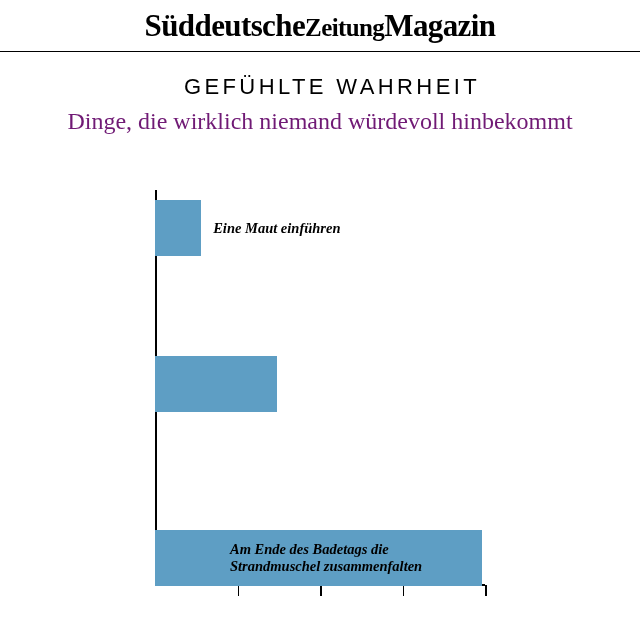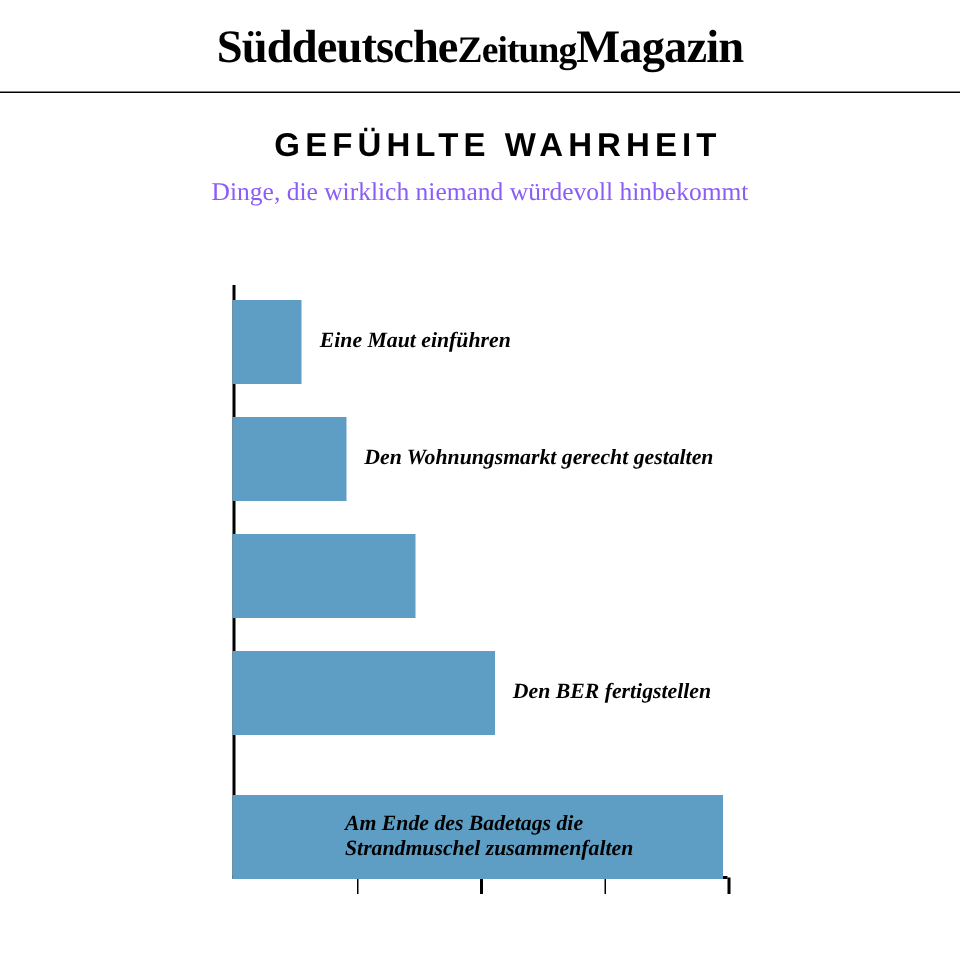--- a/index.html
+++ b/index.html
@@ -15,21 +15,21 @@
     overflow: hidden;
   }
   .page {
     position: relative;
     width: 640px;
     height: 640px;
     box-sizing: border-box;
   }
   
   .masthead {
-    height: 62px;
+    height: 52px;
     display: flex;
     align-items: center;
     justify-content: center;
     border-bottom: 1.5px solid #000;
     box-sizing: border-box;
   }
   .masthead-title {
     font-family: "Liberation Serif", serif;
     font-size: 31px;
     font-weight: bold;
@@ -40,30 +40,30 @@
     font-size: 25px;
   }
   
   .headline-block {
     text-align: center;
     padding-top: 22px;
   }
   .kicker {
     font-family: "Liberation Sans", sans-serif;
     font-size: 22px;
-    font-weight: bold;
+    font-weight: normal;
     letter-spacing: 3.4px;
     color: #000;
     padding-left: 24px;
   }
   .subhead {
     font-family: "Liberation Serif", serif;
-    font-size: 17px;
+    font-size: 24px;
     margin-top: 8px;
-    color: #8b5cf6;
+    color: #701a75;
   }
   
   .chart-area {
     position: absolute;
     left: 0;
     top: 180px;
     width: 640px;
     height: 430px;
   }
   .plot {
@@ -144,30 +144,22 @@
         <div class="tick" style="left: 237.5px;"></div>
         <div class="tick" style="left: 320px;"></div>
         <div class="tick" style="left: 402.5px;"></div>
         <div class="tick" style="left: 485px;"></div>
       </div>
     <div class="plot" id="plot">
         <div class="bar-row" style="top: 10px; width: 330px;">
           <div class="bar" style="width: 46.2px; background: rgb(94, 158, 196);"></div>
           <div class="bar-label" style="left: 58.2px;">Eine Maut einführen</div>
         </div>
-        <div class="bar-row" style="top: 88px; width: 330px;">
-          <div class="bar" style="width: 75.9px; background: rgb(94, 158, 196);"></div>
-          <div class="bar-label" style="left: 87.9px;">Den Wohnungsmarkt gerecht gestalten</div>
-        </div>
         <div class="bar-row" style="top: 166px; width: 330px;">
           <div class="bar" style="width: 122.1px; background: rgb(94, 158, 196);"></div>
-        </div>
-        <div class="bar-row" style="top: 244px; width: 330px;">
-          <div class="bar" style="width: 174.9px; background: rgb(94, 158, 196);"></div>
-          <div class="bar-label" style="left: 186.9px;">Den BER fertigstellen</div>
         </div>
         <div class="bar-row" style="top: 340px; width: 330px;">
           <div class="bar" style="width: 326.7px; background: rgb(94, 158, 196);"></div>
           <div class="bar-label" style="left: 75px;">Am Ende des Badetags die
 Strandmuschel zusammenfalten</div>
         </div>
       </div>
   </div>
 
 </div>

